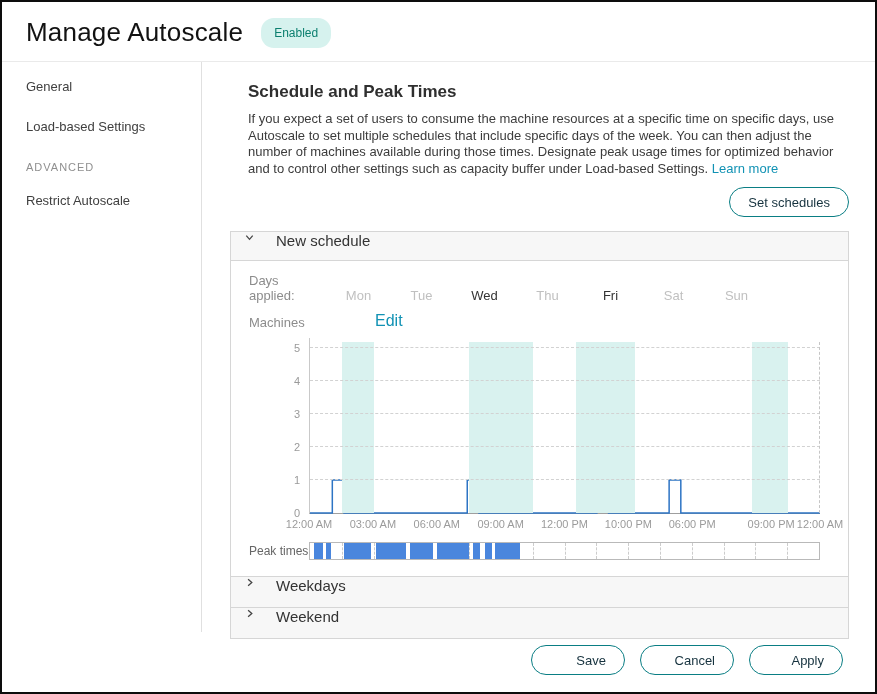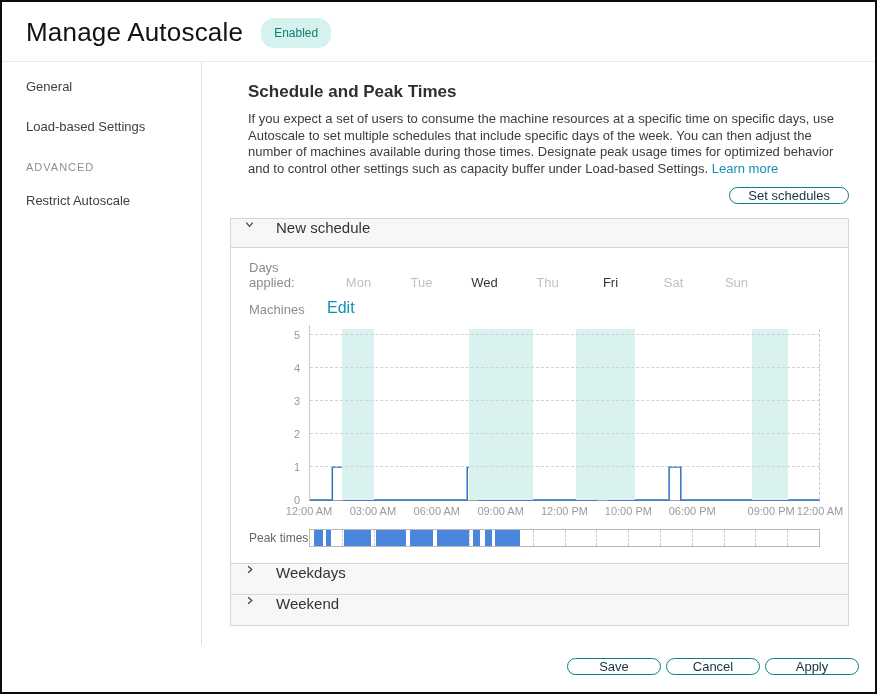--- a/index.html
+++ b/index.html
@@ -19,56 +19,56 @@
   .nav-item.selected{color:#101010;}
   .nav-item.selected::before{content:"";position:absolute;left:0;top:0;bottom:0;width:4px;background:var(--sidebar_indicator);}
   .nav-section{padding:15px 0 7px 24px;font-size:11px;color:#8f8f8f;letter-spacing:1px;}
 
   main{flex:1;padding:20px 26px 0 28px;min-width:0;}
   main h2{font-size:17px;font-weight:600;color:#2f2f2f;margin:0 0 9px 18px;}
   .desc{margin:0 0 0 18px;font-size:13px;line-height:16.5px;color:#3c3c3c;max-width:612px;}
   .link{color:var(--link);text-decoration:none;cursor:pointer;}
   .actions-row{display:flex;justify-content:flex-end;margin:10px 0 14px;}
 
-  .btn{min-width:94px;height:17px;border-radius:16px;border:1.5px solid var(--accent);background:#fff;color:var(--button_text);font-size:13px;font-family:inherit;cursor:pointer;padding:0 18px;}
+  .btn{min-width:94px;height:30px;border-radius:16px;border:1.5px solid var(--accent);background:#fff;color:var(--button_text);font-size:13px;font-family:inherit;cursor:pointer;padding:0 18px;text-align:right;}
 
   
   .accordion{border:1px solid #d6d6d6;}
   .acc-header{height:29px;display:flex;align-items:flex-start;gap:21px;padding:0 13px;background:#f7f7f7;font-size:15px;color:#333;cursor:pointer;}
   .acc-header.first{border-bottom:1px solid #d6d6d6;}
   .acc-header.collapsed{height:31px;border-top:1px solid #d6d6d6;}
   .chev{display:inline-flex;align-items:center;}
   .acc-content{background:#fff;padding:10px 18px 16px;}
 
   .row{display:flex;align-items:flex-end;}
   .days-row{margin-top:2px;}
   .rowlabel{width:78px;flex:none;font-size:13px;color:#8c8c8c;}
   .days{display:flex;}
   .day{width:63px;text-align:center;font-size:13px;color:#c0c0c0;}
   .day.applied{color:#333;}
-  .machines-row{margin-top:9px;}
+  .machines-row{margin-top:9px;gap:48px;}
 
   
   .plot{position:relative;height:176px;margin:8px 10px 0 60px;border-left:1px solid #c9c9c9;border-bottom:1px solid #9f9f9f;}
   .band{position:absolute;top:4px;bottom:0;background:var(--band);}
   .gridline{position:absolute;left:0;right:0;border-top:1px dashed #d2d2d2;}
   .rightedge{position:absolute;right:0;top:4px;bottom:0;border-right:1px dashed #c6c6c6;}
   .ylabel{position:absolute;font-size:11px;color:#9a9a9a;left:-10px;transform:translate(-100%,50%);}
   .stepline{position:absolute;left:0;right:0;bottom:0;width:100%;height:165px;overflow:visible;}
   .xlabels{position:relative;height:15px;margin:4px 10px 0 60px;}
   .xlabels span{position:absolute;transform:translateX(-50%);font-size:11px;color:#9b9b9b;white-space:nowrap;}
 
   .peak-row{display:flex;align-items:center;margin:9px 10px 0 0;}
   .peaklabel{width:60px;flex:none;font-size:12px;color:#666;}
   .peakbar{flex:1;height:18px;border:1px solid #b9b9b9;position:relative;background:#fff;}
   .ptick{position:absolute;top:0;bottom:0;border-left:1px dashed #cccccc;}
   .pseg{position:absolute;top:0;bottom:0;background:var(--peak_segment);}
 
   
-  .footer{flex:none;display:flex;justify-content:flex-end;gap:5px;padding:13px 16px 17px;}
+  .footer{flex:none;display:flex;justify-content:flex-end;gap:15px;padding:13px 32px 17px;}
 </style>
 </head>
 <body>
 
 <div class="window">
 
   <header class="titlebar">
     <h1>Manage Autoscale</h1>
     <span class="badge">Enabled</span>
   </header>

